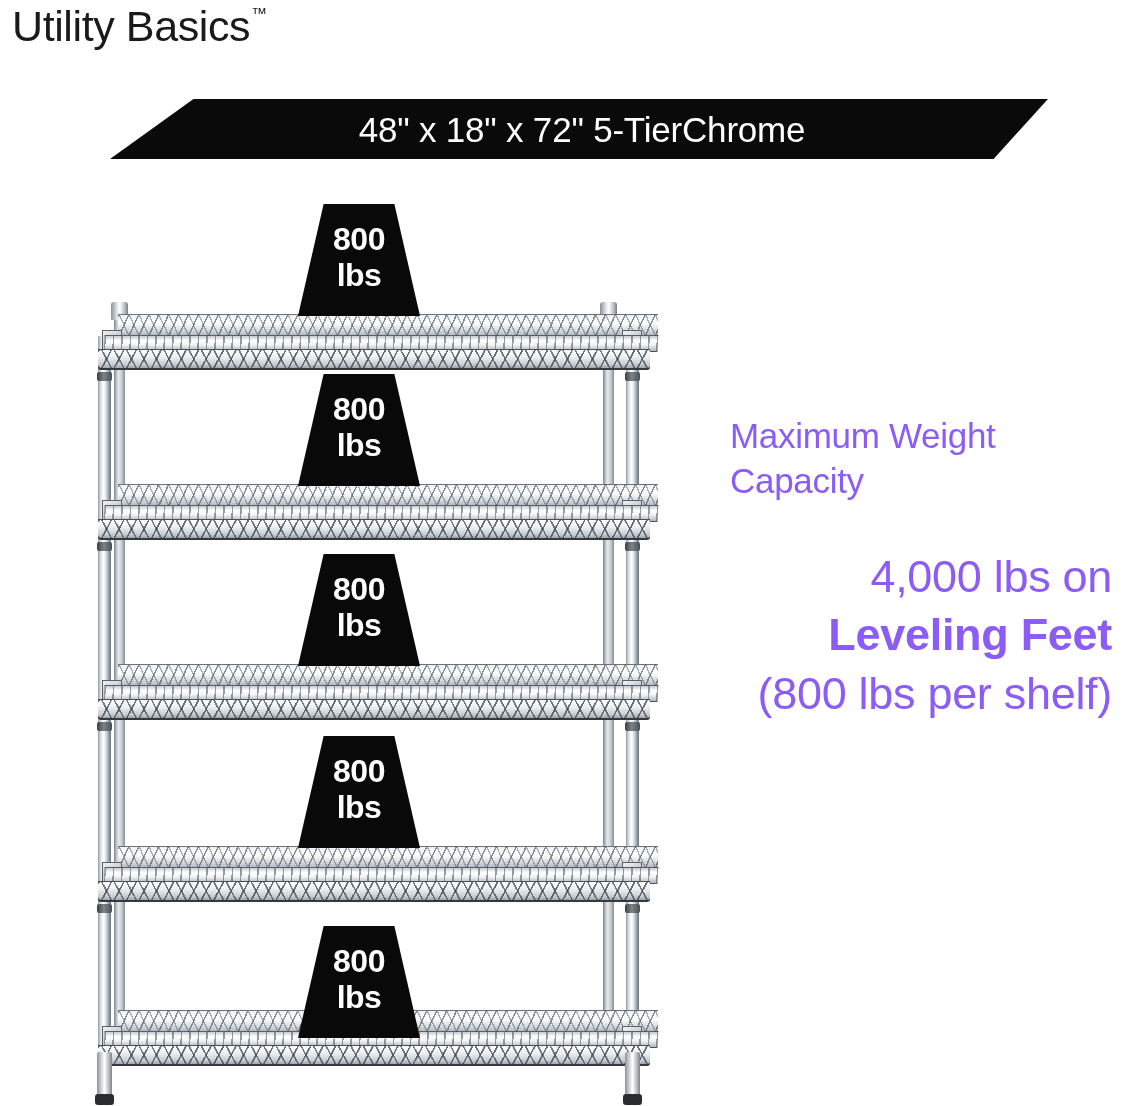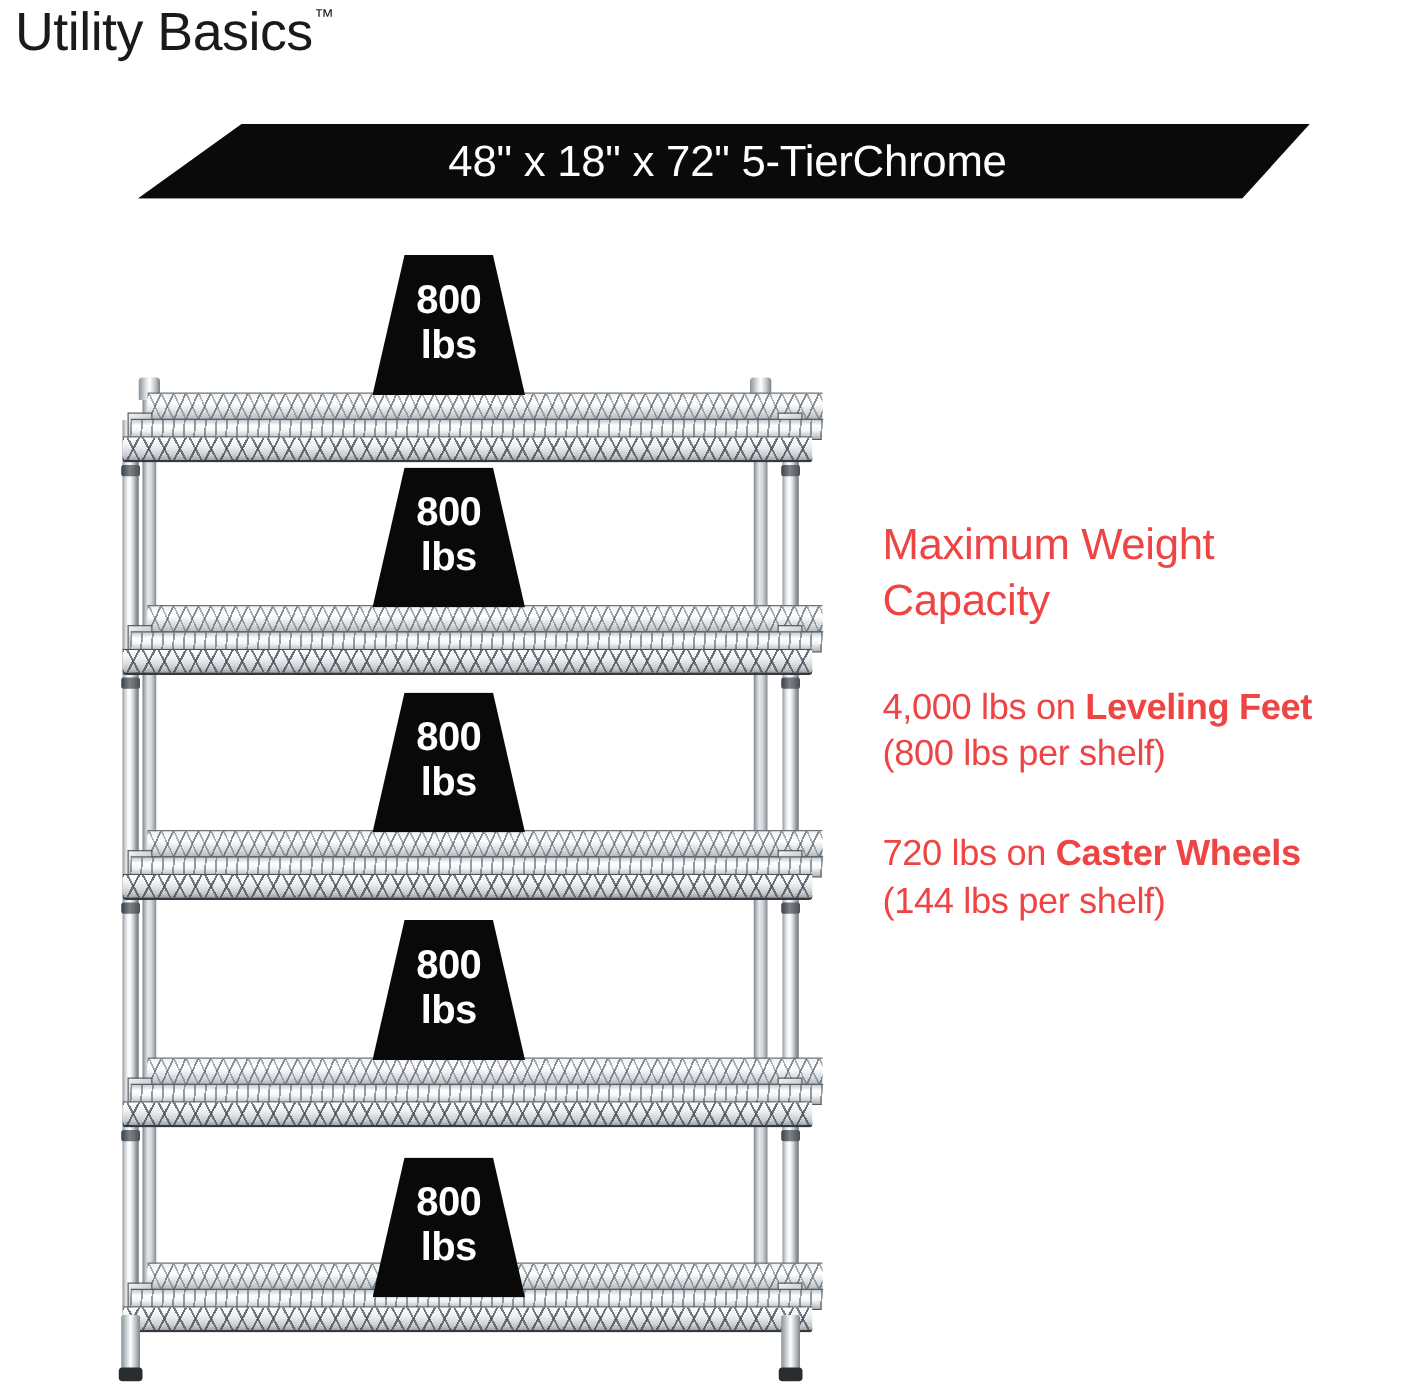--- a/index.html
+++ b/index.html
@@ -38,33 +38,34 @@
     position: absolute; left: 0; top: 0; right: 0; bottom: 0;
     display: flex; align-items: center; justify-content: center;
     color: #ffffff; font-size: 35px; line-height: 1;
     white-space: nowrap; letter-spacing: -0.2px;
     padding-left: 6px;
   }
   #banner .btext b { font-weight: 400; }
 
   
   #copy {
-    position: absolute; left: 706px; top: 414px;
+    position: absolute; left: 730px; top: 414px;
     width: 382px;
-    color: #ef4444;
+    color: #8b5cf6;
   }
   #copy .head {
     font-size: 35px; line-height: 1.28;
     letter-spacing: -0.3px; font-weight: 400;
     margin-bottom: 44px;
   }
   #copy .para {
-    font-size: 29px; line-height: 1.3;
+    font-size: 45px; line-height: 1.3;
     letter-spacing: -0.3px; font-weight: 400;
     margin-bottom: 42px;
+    text-align: right;
   }
   #copy .para b { font-weight: 700; }
 
   
   #rack { position: absolute; left: 88px; top: 296px; width: 570px; height: 810px; }
 
   
   .post {
     position: absolute; width: 13px;
     background: linear-gradient(to right,
@@ -280,16 +281,15 @@
         <span>lbs</span>
       </div>
     </div>
   </div>
 
   <div id="copy">
     <div class="head">Maximum Weight Capacity</div>
 
     <div class="para"><span>4,000 lbs on </span><b>Leveling Feet</b><span> (800 lbs per shelf)</span></div>
 
-    <div class="para"><span>720 lbs on </span><b>Caster Wheels</b><span> (144 lbs per shelf)</span></div>
   </div>
 
 </div>
 
 </body></html>

